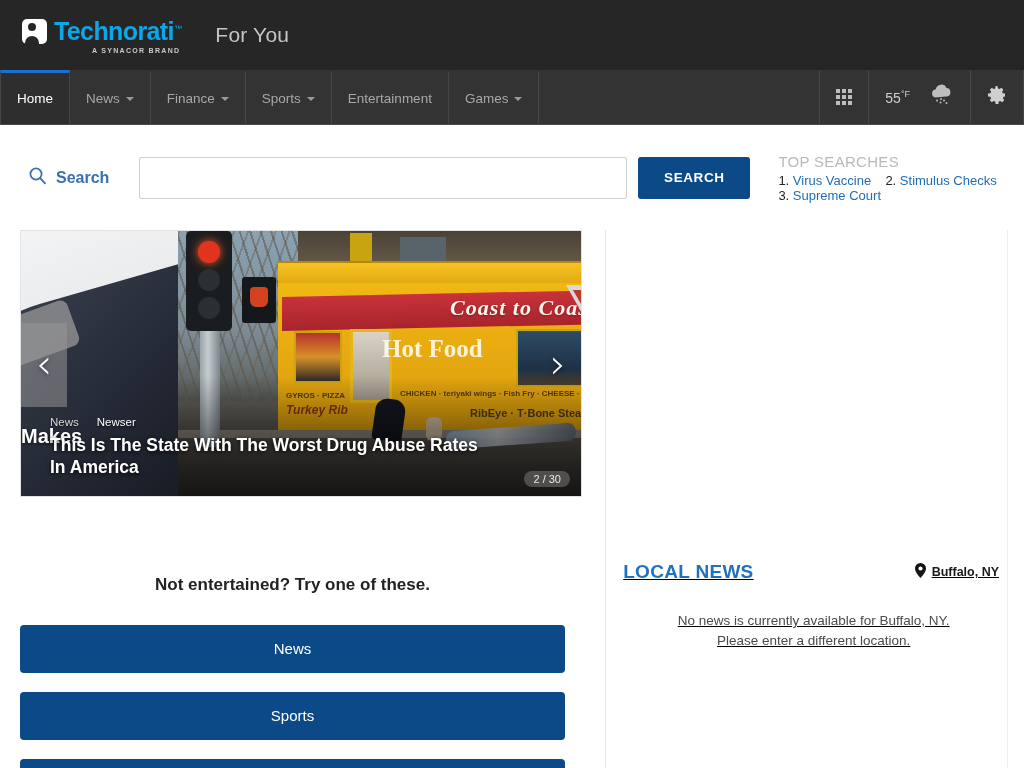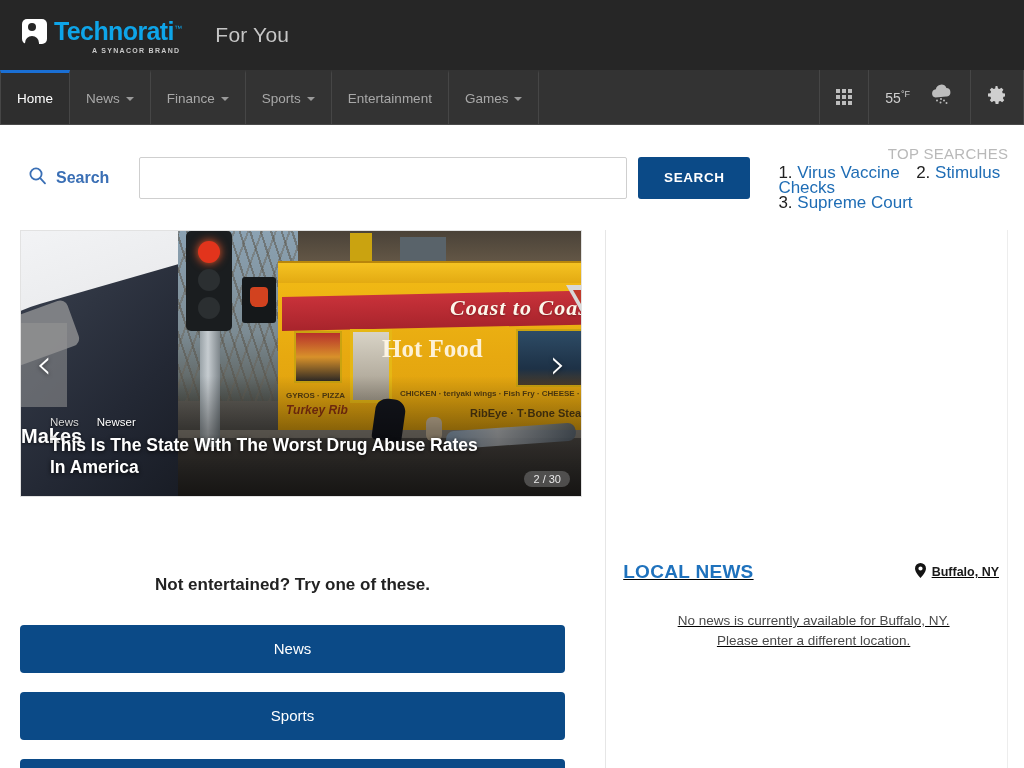--- a/index.html
+++ b/index.html
@@ -173,23 +173,22 @@
     letter-spacing: 0.6px;
     cursor: pointer;
     font-family: "Liberation Sans", sans-serif;
   }
   .top-searches { margin-left: 28px; }
   .ts-title {
     color: #b9b9b9;
     font-size: 15px;
     letter-spacing: 0.3px;
     margin-bottom: 3px;
-    text-align: right;
-  }
-  .ts-list { font-size: 17px; line-height: 15px; max-width: 230px; }
+  }
+  .ts-list { font-size: 13px; line-height: 15px; max-width: 230px; }
   .ts-num { color: #222222; }
   .ts-link { color: #1f6db5; text-decoration: none; cursor: pointer; }
   .ts-sep { display: inline-block; width: 7px; }
 
   
   .content {
     display: flex;
     height: 538px;
     padding-left: 20px;
     position: relative;

